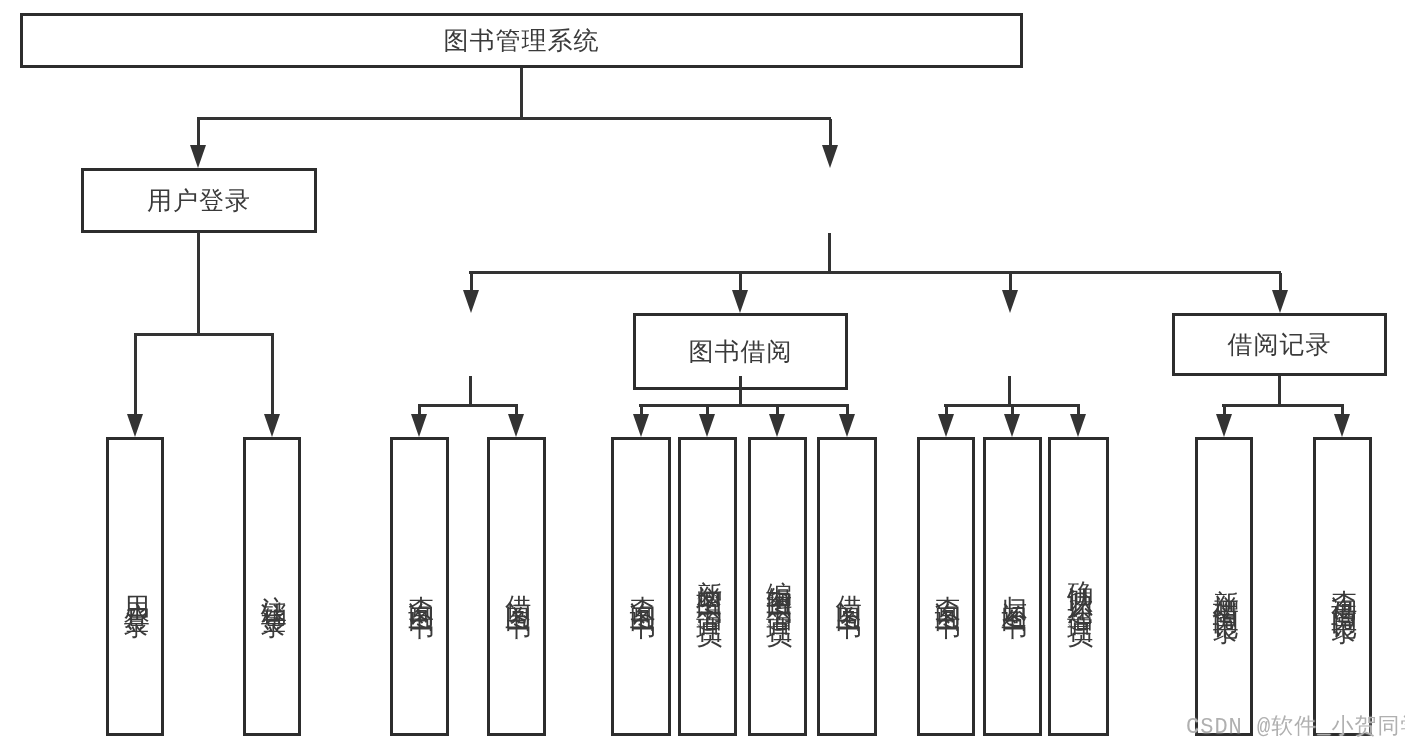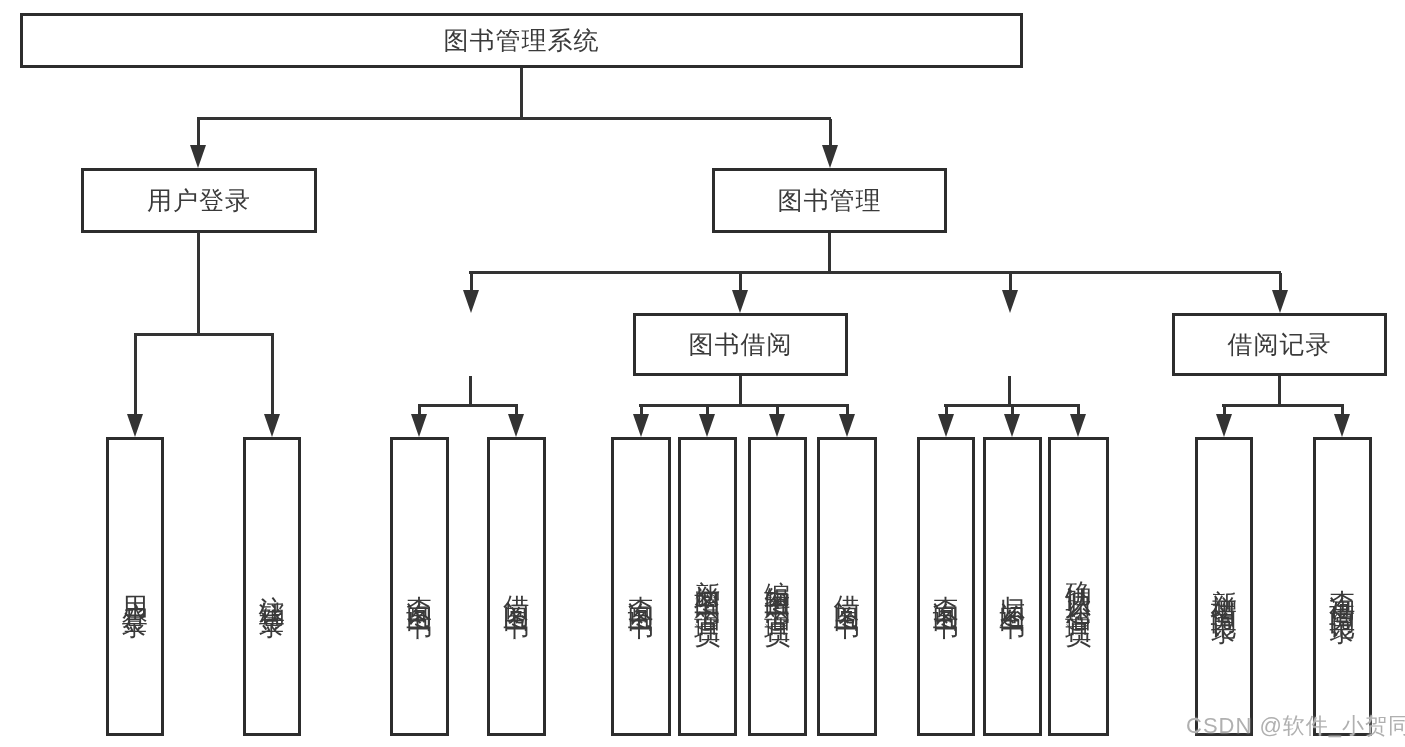--- a/index.html
+++ b/index.html
@@ -1,18 +1,18 @@
 <!DOCTYPE html>
 <html><head>
 <meta charset="utf-8">
 <style>
   html,body{margin:0;padding:0;background:#ffffff;}
   #canvas{
     position:relative;width:1405px;height:747px;background:#ffffff;overflow:hidden;
-    font-family:Liberation Sans, sans-serif;
+    font-family:Liberation Mono, monospace;
   }
   .node{
     position:absolute;box-sizing:border-box;border:3px solid #2d2d2d;background:#ffffff;
     display:flex;align-items:center;justify-content:center;
     color:#3a3a3a;font-size:25px;letter-spacing:1px;text-align:center;
   }
   .vnode{
     position:absolute;box-sizing:border-box;border:3px solid #2d2d2d;background:#ffffff;
     display:flex;align-items:center;justify-content:center;
     color:#3a3a3a;font-size:26px;
@@ -41,26 +41,23 @@
 <div id="canvas">
 
   <div class="node" style="left:20px;top:13px;width:1003px;height:55px;">
     <span>图书管理系统</span>
   </div>
 
   <div class="node" style="left:81px;top:168px;width:236px;height:65px;">
     <span>用户登录</span>
   </div>
 
-  <div class="node" style="left:712px;top:168px;width:235px;height:65px;">
-    <span>图书管理</span>
-  </div>
-
-
-  <div class="node" style="left:633px;top:313px;width:215px;height:63px;">
+
+
+  <div class="node" style="left:633px;top:313px;width:215px;height:77px;">
     <span>图书借阅</span>
   </div>
 
 
   <div class="node" style="left:1172px;top:313px;width:215px;height:63px;">
     <span>借阅记录</span>
   </div>
 
   <div class="vnode" style="left:106px;top:437px;width:58px;height:299px;">
     <span class="vtext">用户登录</span>

